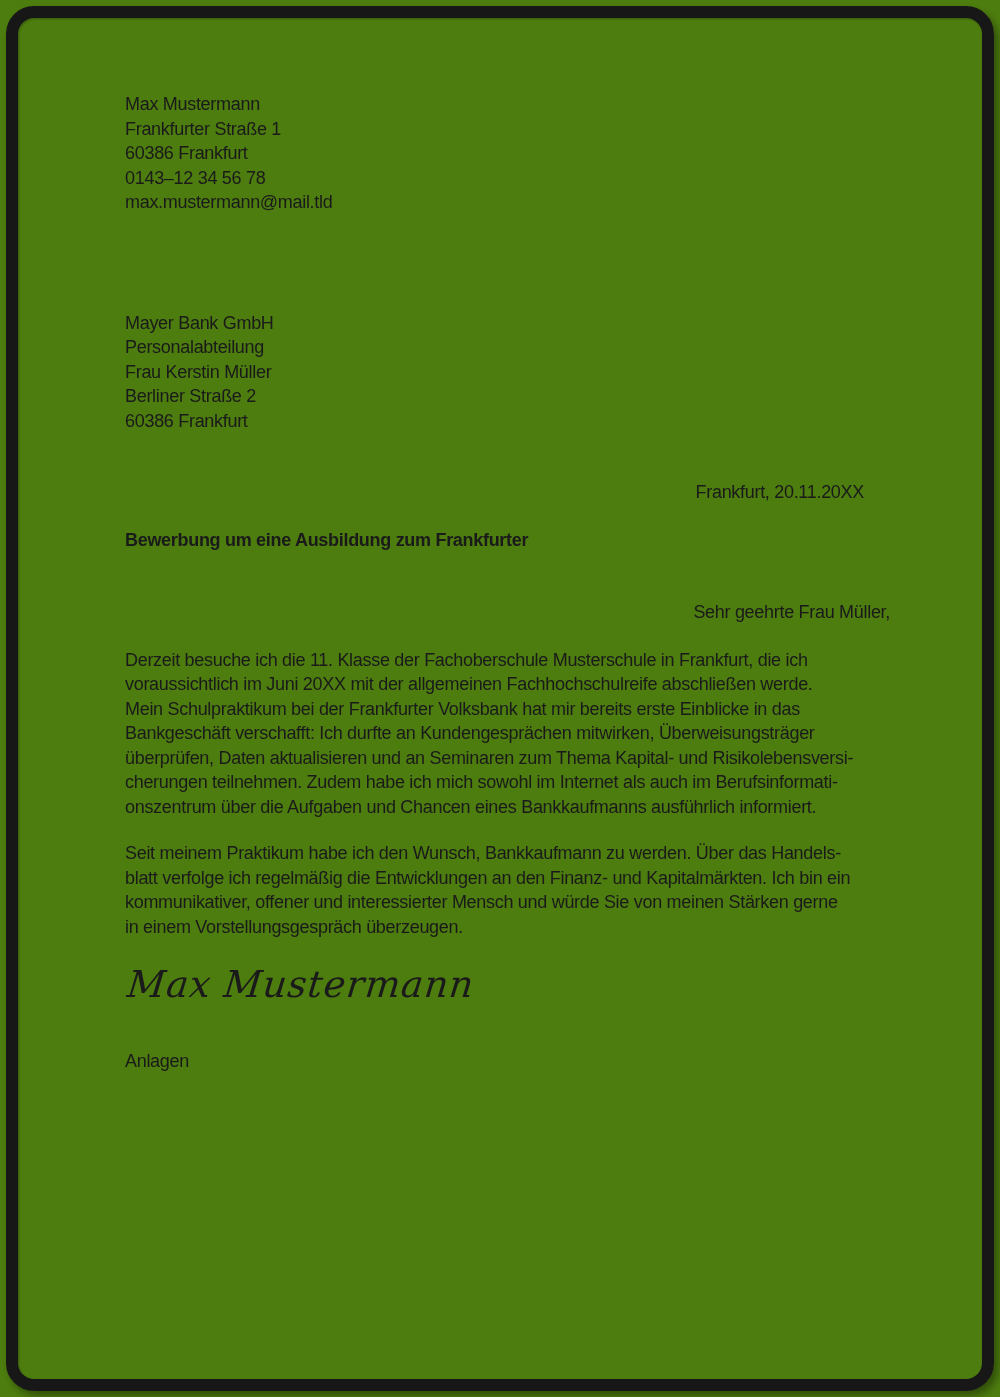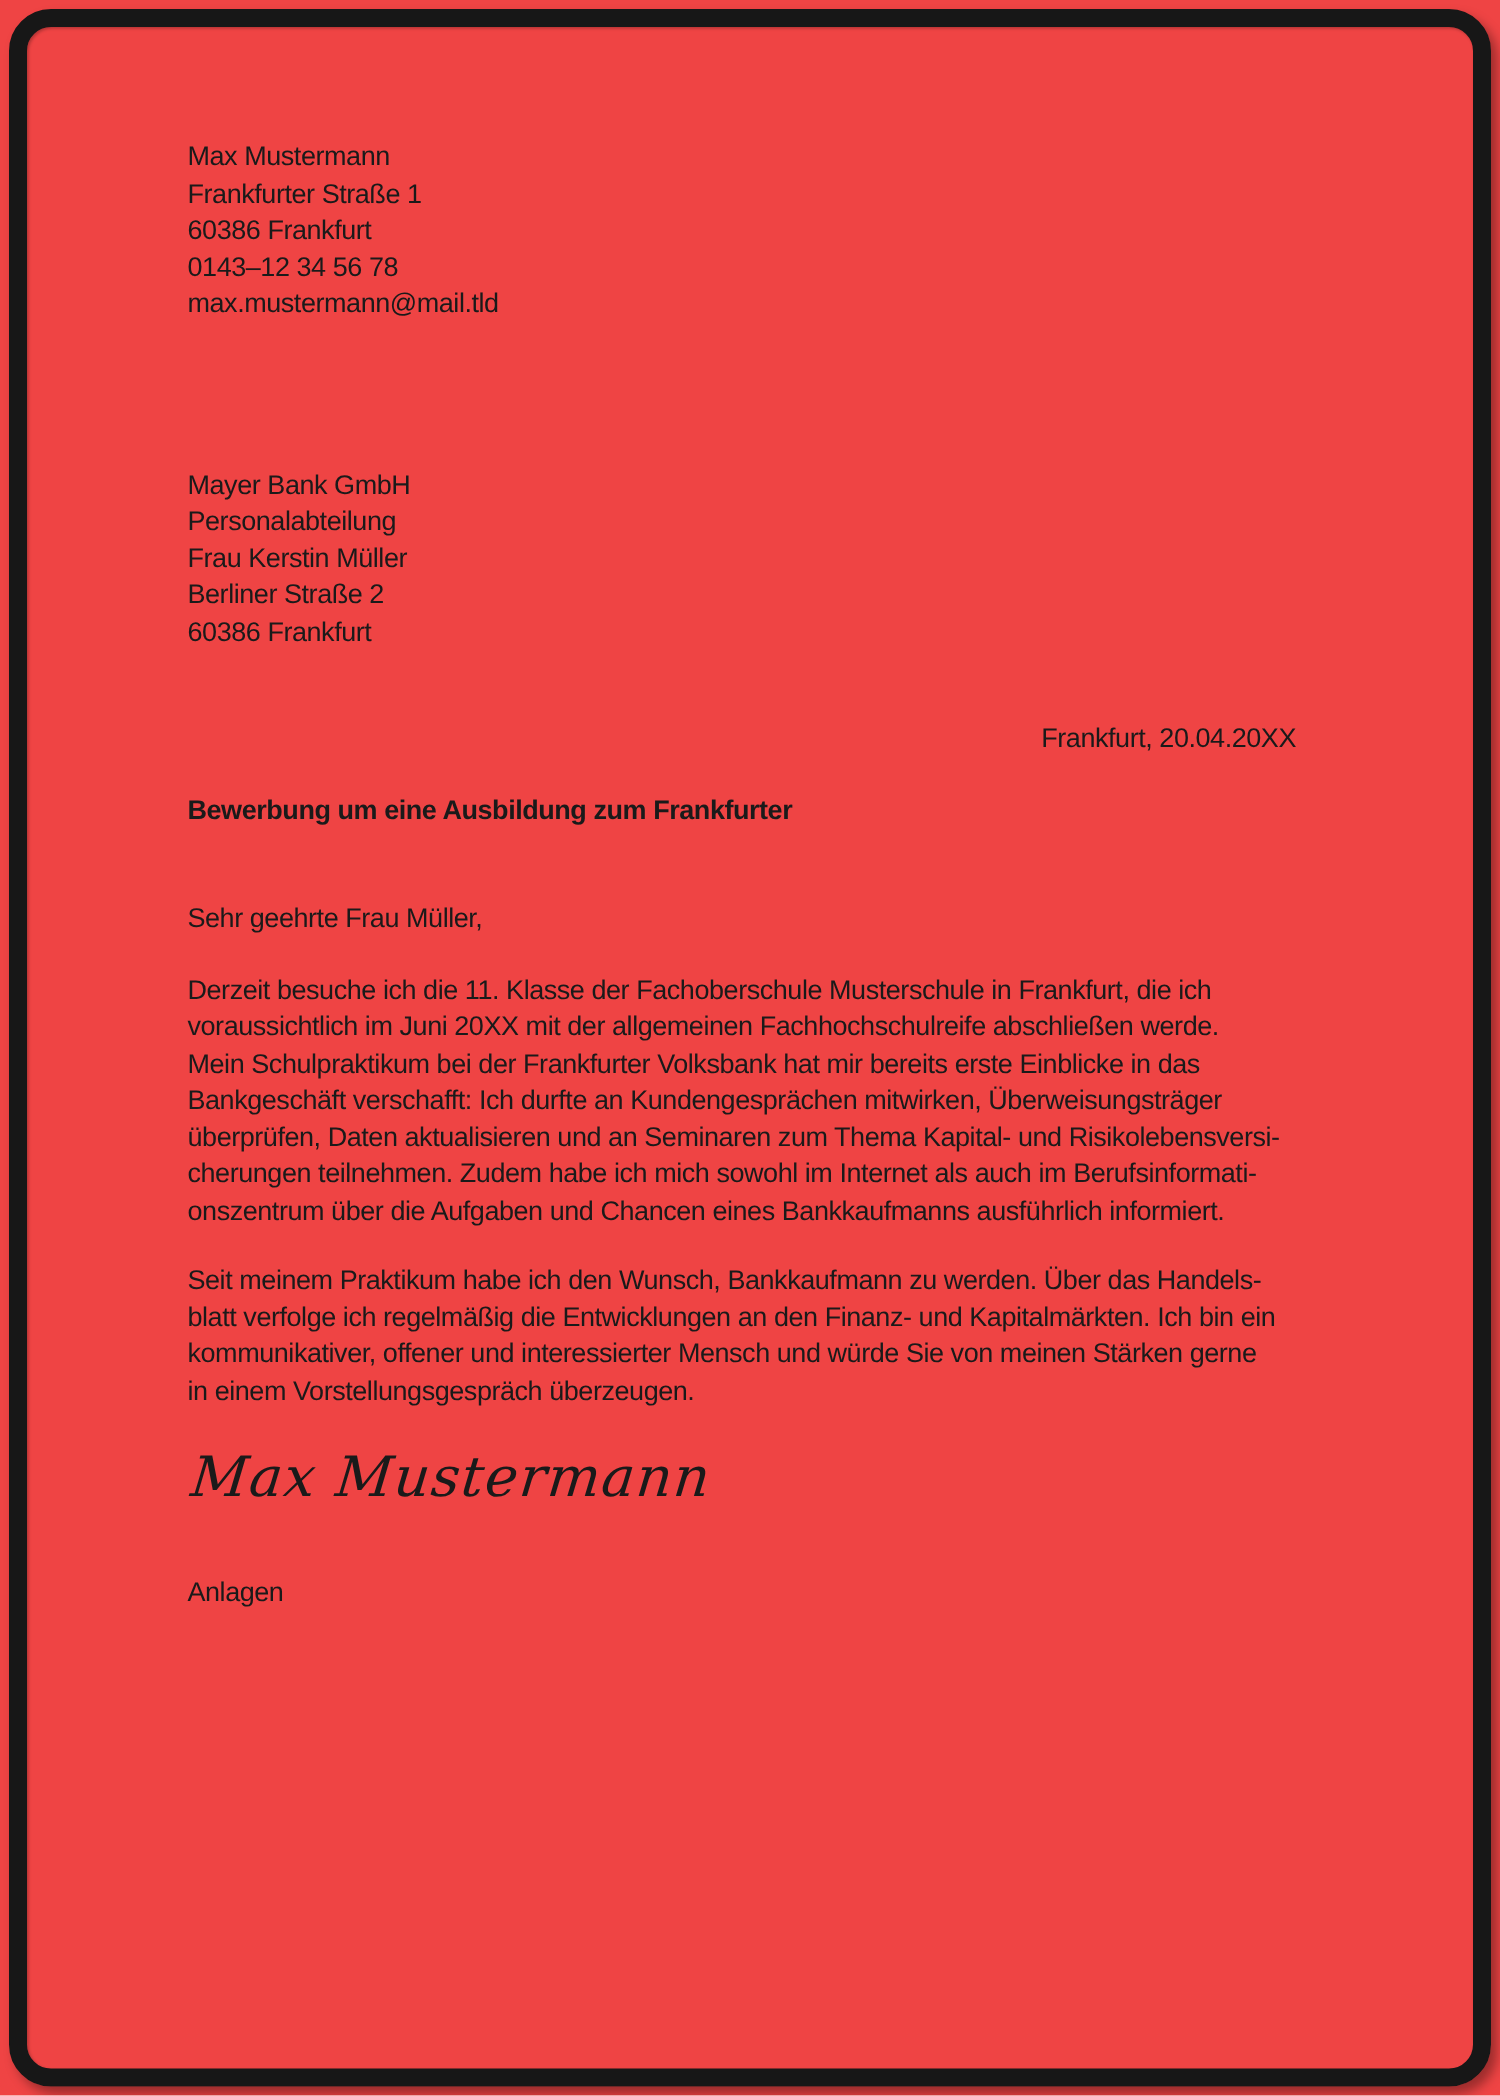--- a/index.html
+++ b/index.html
@@ -4,21 +4,21 @@
 <style>
   html, body {
     margin: 0;
     padding: 0;
     background: #ffffff;
   }
   .sheet {
     position: relative;
     width: 1000px;
     height: 1397px;
-    background: #ef4444;
+    background: #4d7c0f;
     overflow: hidden;
     font-family: "Liberation Sans", "DejaVu Sans", sans-serif;
     color: #1a1a1a;
   }
   .frame {
     position: absolute;
     top: 6px; left: 6px; right: 6px; bottom: 6px;
     border: 12px solid #171717;
     border-radius: 28px;
     box-shadow: 4px 5px 7px rgba(0,0,0,0.35), inset 1px 1px 2px rgba(0,0,0,0.25);
@@ -31,21 +31,21 @@
     width: 765px;
     font-size: 18px;
     line-height: 24.5px;
     letter-spacing: -0.3px;
   }
   .multiline { white-space: pre-line; }
   .sender-block   { margin-bottom: 96px; }
   .recipient-block{ margin-bottom: 47px; }
   .date-line      { text-align: right; padding-right: 26px; margin-bottom: 23px; }
   .subject-line   { font-weight: 700; margin-bottom: 48px; }
-  .salutation     { margin-bottom: 23px; }
+  .salutation     { margin-bottom: 23px; text-align: right; }
   .paragraph      { margin-bottom: 22px; }
   .closing        { margin-bottom: 6px; }
   .signature {
     font-family: "DejaVu Serif", "Liberation Serif", serif;
     font-style: italic;
     font-size: 37px;
     line-height: 48px;
     letter-spacing: 1px;
     transform: skewX(-6deg);
     transform-origin: left bottom;
@@ -67,21 +67,21 @@
 60386 Frankfurt
 0143–12 34 56 78
 max.mustermann@mail.tld</div>
 
     <div class="recipient-block multiline">Mayer Bank GmbH
 Personalabteilung
 Frau Kerstin Müller
 Berliner Straße 2
 60386 Frankfurt</div>
 
-    <div class="date-line">Frankfurt, 20.04.20XX</div>
+    <div class="date-line">Frankfurt, 20.11.20XX</div>
 
     <div class="subject-line">Bewerbung um eine Ausbildung zum Frankfurter</div>
 
     <div class="salutation">Sehr geehrte Frau Müller,</div>
 
 
     <div class="paragraph multiline">Derzeit besuche ich die 11. Klasse der Fachoberschule Musterschule in Frankfurt, die ich
 voraussichtlich im Juni 20XX mit der allgemeinen Fachhochschulreife abschließen werde.
 Mein Schulpraktikum bei der Frankfurter Volksbank hat mir bereits erste Einblicke in das
 Bankgeschäft verschafft: Ich durfte an Kundengesprächen mitwirken, Überweisungsträger

